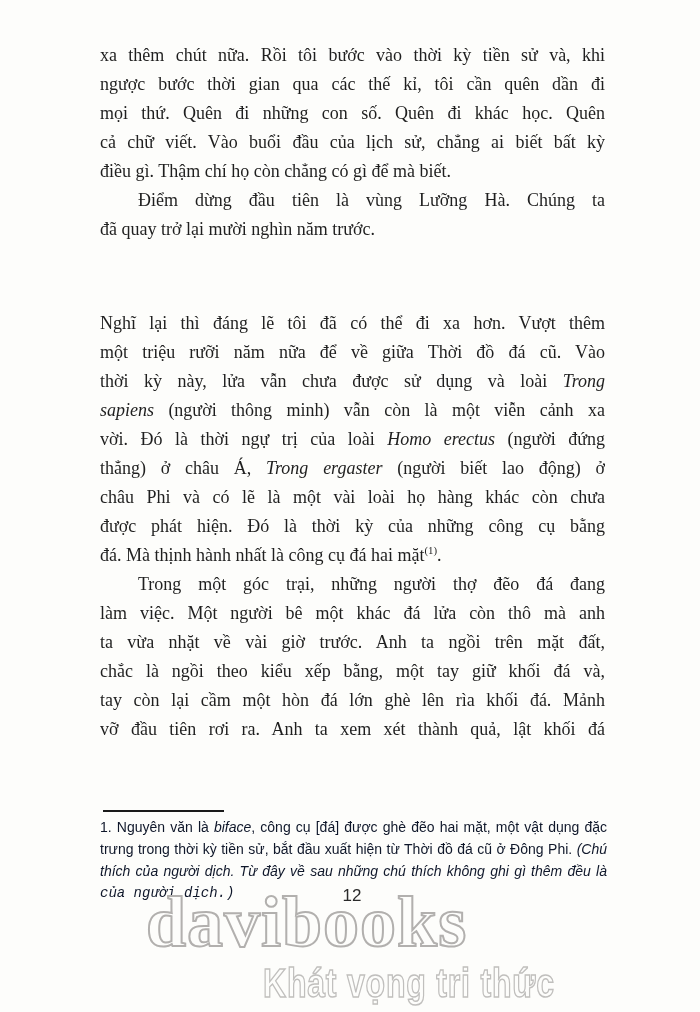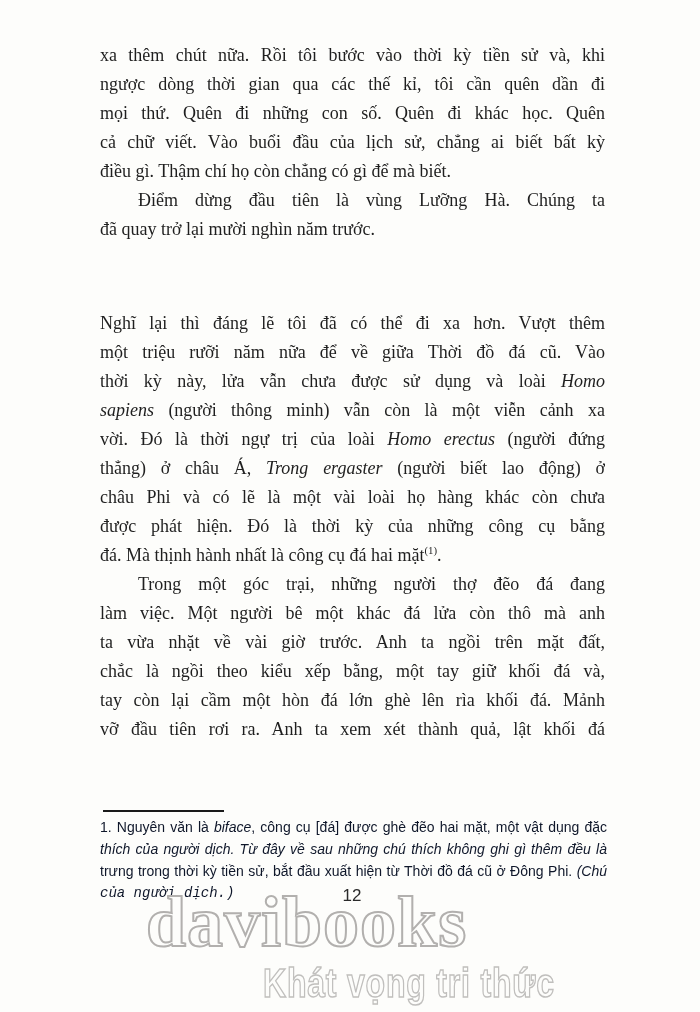--- a/index.html
+++ b/index.html
@@ -105,33 +105,33 @@
   }
 </style>
 </head>
 <body>
 
 <div class="page">
 
   <div class="body-text">
       <div class="para">
         <div class="line">xa thêm chút nữa. Rồi tôi bước vào thời kỳ tiền sử và, khi</div>
-        <div class="line">ngược dòng thời gian qua các thế kỉ, tôi cần quên dần đi</div>
+        <div class="line">ngược bước thời gian qua các thế kỉ, tôi cần quên dần đi</div>
         <div class="line">mọi thứ. Quên đi những con số. Quên đi khác học. Quên</div>
         <div class="line">cả chữ viết. Vào buổi đầu của lịch sử, chẳng ai biết bất kỳ</div>
         <div class="line last">điều gì. Thậm chí họ còn chẳng có gì để mà biết.</div>
       </div>
       <div class="para">
         <div class="line indent">Điểm dừng đầu tiên là vùng Lưỡng Hà. Chúng ta</div>
         <div class="line last">đã quay trở lại mười nghìn năm trước.</div>
       </div>
       <div class="para gap-before">
         <div class="line">Nghĩ lại thì đáng lẽ tôi đã có thể đi xa hơn. Vượt thêm</div>
         <div class="line">một triệu rưỡi năm nữa để về giữa Thời đồ đá cũ. Vào</div>
-        <div class="line">thời kỳ này, lửa vẫn chưa được sử dụng và loài <i>Homo</i></div>
+        <div class="line">thời kỳ này, lửa vẫn chưa được sử dụng và loài <i>Trong</i></div>
         <div class="line"><i>sapiens</i> (người thông minh) vẫn còn là một viễn cảnh xa</div>
         <div class="line">vời. Đó là thời ngự trị của loài <i>Homo erectus</i> (người đứng</div>
         <div class="line">thẳng) ở châu Á, <i>Trong ergaster</i> (người biết lao động) ở</div>
         <div class="line">châu Phi và có lẽ là một vài loài họ hàng khác còn chưa</div>
         <div class="line">được phát hiện. Đó là thời kỳ của những công cụ bằng</div>
         <div class="line last">đá. Mà thịnh hành nhất là công cụ đá hai mặt<sup>(1)</sup>.</div>
       </div>
       <div class="para">
         <div class="line indent">Trong một góc trại, những người thợ đẽo đá đang</div>
         <div class="line">làm việc. Một người bê một khác đá lửa còn thô mà anh</div>
@@ -139,22 +139,22 @@
         <div class="line">chắc là ngồi theo kiểu xếp bằng, một tay giữ khối đá và,</div>
         <div class="line">tay còn lại cầm một hòn đá lớn ghè lên rìa khối đá. Mảnh</div>
         <div class="line">vỡ đầu tiên rơi ra. Anh ta xem xét thành quả, lật khối đá</div>
       </div>
     </div>
 
   <div class="footnote-rule"></div>
 
   <div class="footnote-text">
       <div class="fline">1. Nguyên văn là <i>biface</i>, công cụ [đá] được ghè đẽo hai mặt, một vật dụng đặc</div>
+      <div class="fline">trưng trong thời kỳ tiền sử, bắt đầu xuất hiện từ Thời đồ đá cũ ở Đông Phi. <i>(Chú</i></div>
       <div class="fline"><i>thích của người dịch. Từ đây về sau những chú thích không ghi gì thêm đều là</i></div>
-      <div class="fline">trưng trong thời kỳ tiền sử, bắt đầu xuất hiện từ Thời đồ đá cũ ở Đông Phi. <i>(Chú</i></div>
       <div class="fline last"><i>của người dịch.)</i></div>
     </div>
 
   <div class="watermark-title">davibooks</div>
 
   <div class="watermark-tagline">Khát vọng tri thức</div>
 
   <div class="page-number">12</div>
 
 </div>

